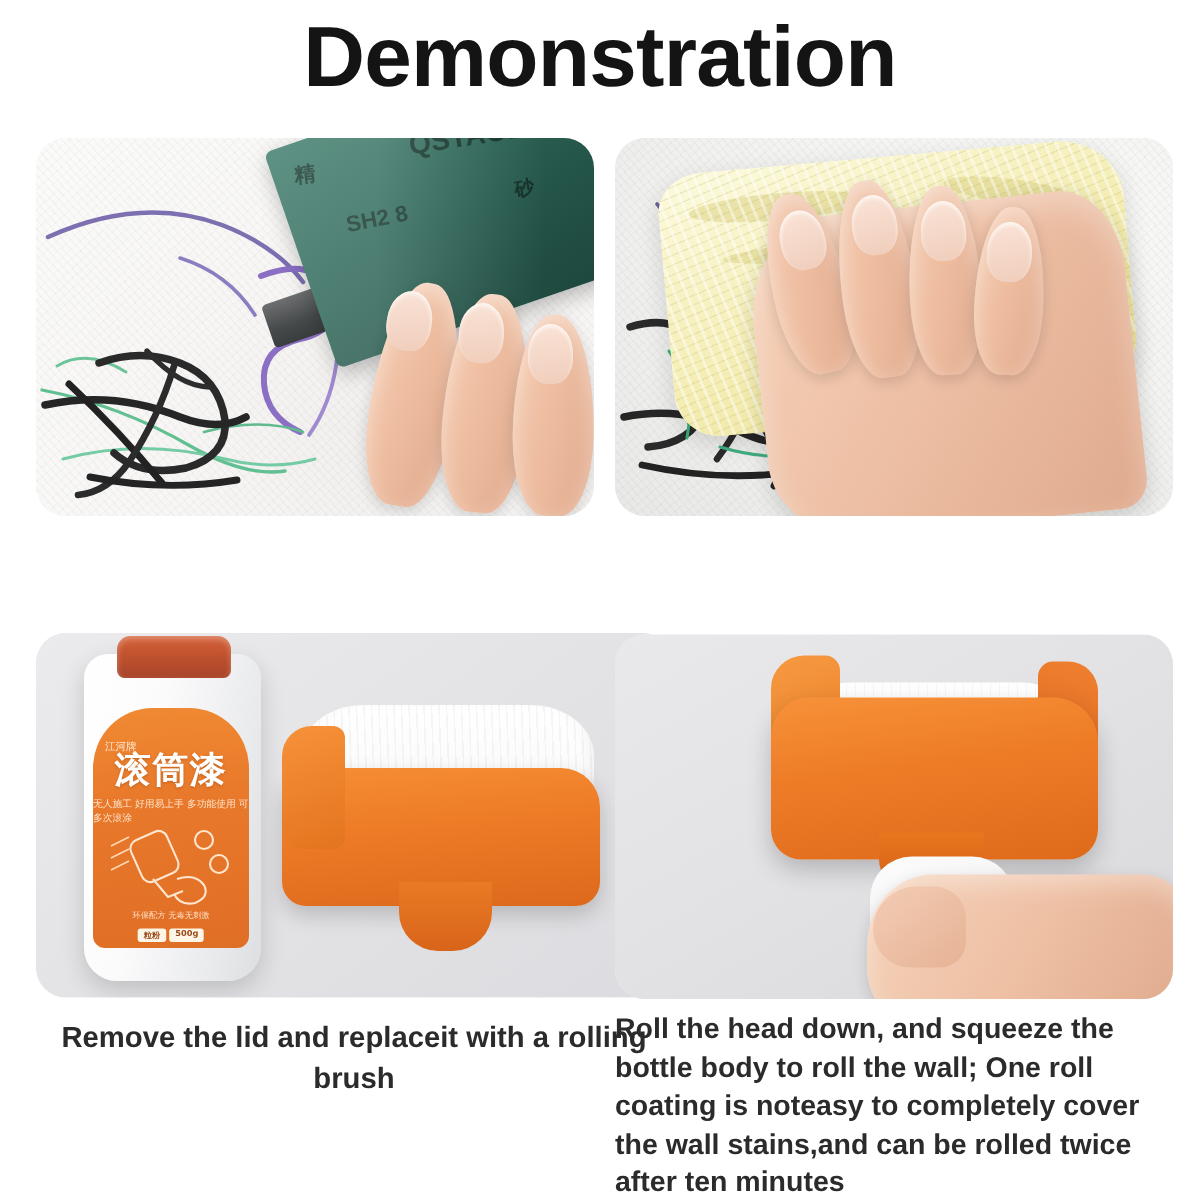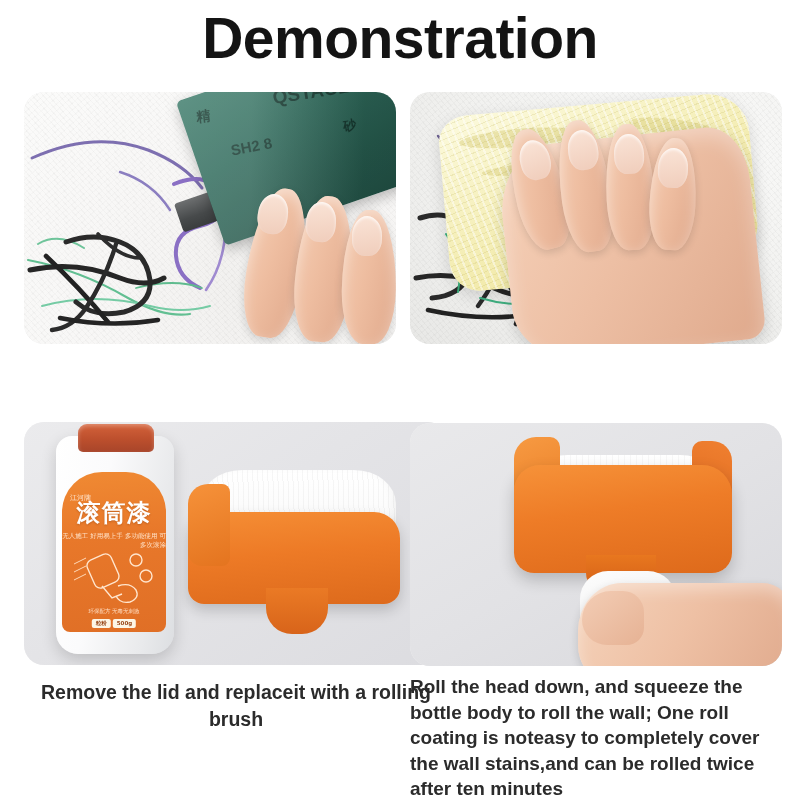--- a/index.html
+++ b/index.html
@@ -170,21 +170,21 @@
     letter-spacing:1px;
     text-shadow:0 1px 2px rgba(120,50,10,.35);
   }
   .label-cn-sm {
     position:absolute; left:8px; top:22px;
     color:#ffe9d4; font-size:7px; line-height:8px;
     font-family:"DejaVu Sans", sans-serif;
   }
   .label-sub {
     position:absolute; left:0; right:0; top:60px;
-    text-align:right; color:#ffe2c8;
+    text-align:left; color:#ffe2c8;
     font-size:6.5px; line-height:9px;
     font-family:"DejaVu Sans", sans-serif;
   }
   .label-art {
     position:absolute; left:10px; top:74px; width:84px; height:62px;
     border:0;
   }
   .label-foot {
     position:absolute; left:0; right:0; bottom:17px;
     text-align:center; color:#ffdcc0; font-size:5.5px; line-height:7px;

